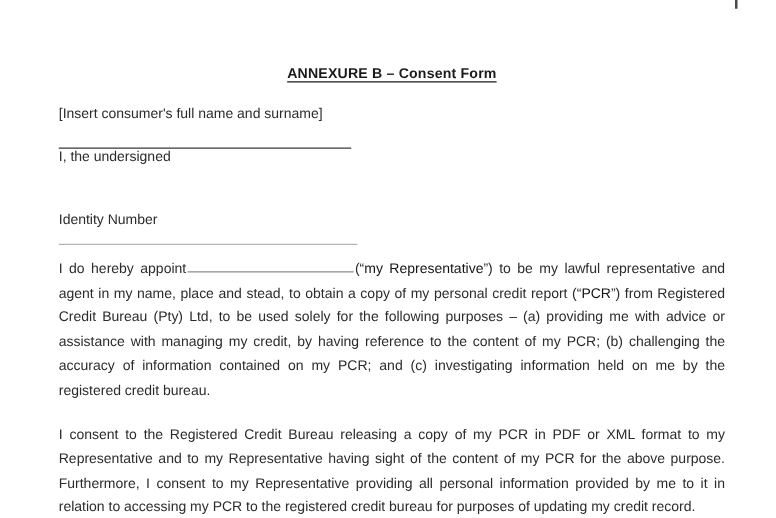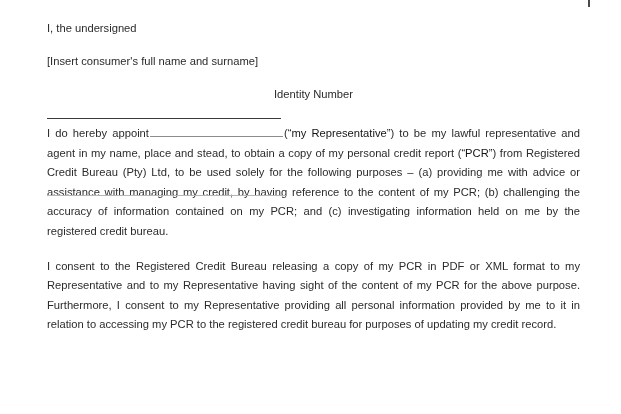--- a/index.html
+++ b/index.html
@@ -60,21 +60,21 @@
 
   .line-plain {
     font-size: 11.2px;
     line-height: 14px;
     margin: 0;
     color: #2b2b2b;
   }
 
   .p-undersigned { margin-top: 21px; }
   .p-insert      { margin-top: 19px; }
-  .p-identity    { margin-top: 19px; text-align: center; }
+  .p-identity    { margin-top: 36px; }
   .rule-dark {
     position: absolute;
     left: 47px;
     top: 118px;
     width: 234px;
     height: 1.3px;
     background: #3a3a3a;
   }
   .rule-light {
     position: absolute;
@@ -111,24 +111,25 @@
 </style>
 </head>
 <body>
 
 <div class="page">
 
   <div class="edge-tick"></div>
 
   <div class="content">
 
+    <h1 class="doc-title"><span class="ul">ANNEXURE B – Consent Form</span></h1>
+
+    <p class="line-plain p-insert">[Insert consumer's full name and surname]</p>
 
     <p class="line-plain p-undersigned">I, the undersigned</p>
-
-    <p class="line-plain p-insert">[Insert consumer's full name and surname]</p>
 
     <p class="line-plain p-identity">Identity Number</p>
 
     <p class="para p-appoint"><span>I do hereby appoint</span><span class="blank-inline"></span><span>(“</span><b>my Representative</b><span>”) to be my lawful representative and agent in my name, place and stead, to obtain a copy of my personal credit report (“</span><b>PCR</b><span>”) from Registered Credit Bureau (Pty) Ltd, to be used solely for the following purposes – (a) providing me with advice or assistance with managing my credit, by having reference to the content of my PCR; (b) challenging the accuracy of information contained on my PCR; and (c) investigating information held on me by the registered credit bureau.</span></p>
 
     <p class="para p-consent">I consent to the Registered Credit Bureau releasing a copy of my PCR in PDF or XML format to my Representative and to my Representative having sight of the content of my PCR for the above purpose. Furthermore, I consent to my Representative providing all personal information provided by me to it in relation to accessing my PCR to the registered credit bureau for purposes of updating my credit record.</p>
 
   </div>
 
   <div class="rule-dark"></div>

